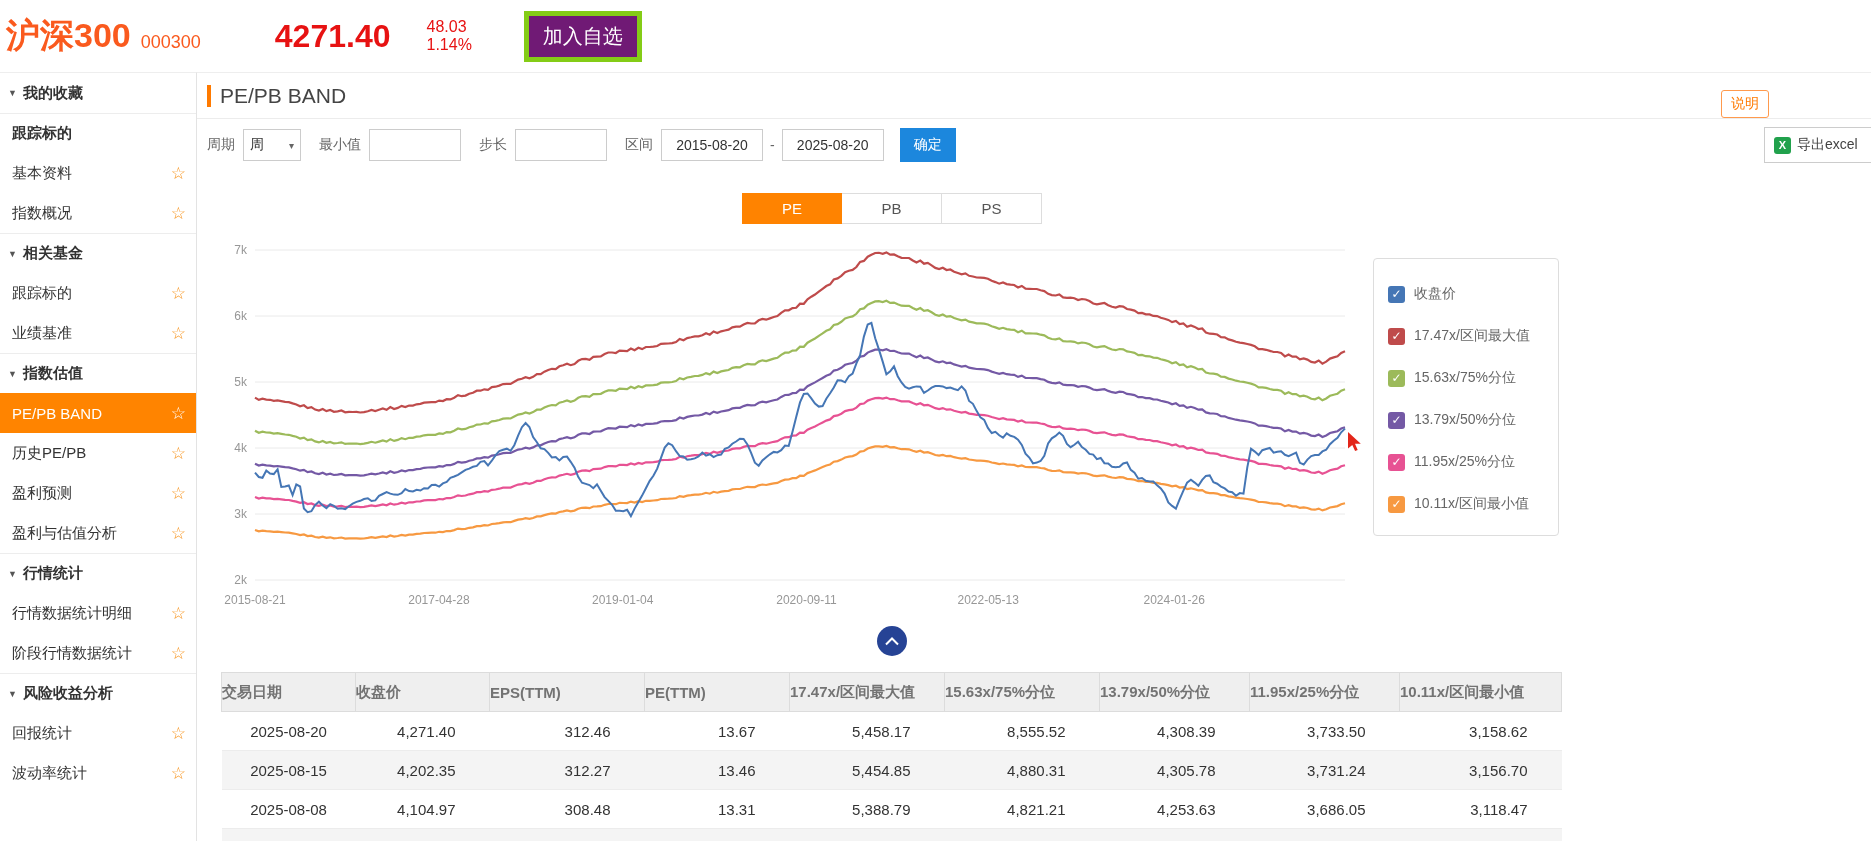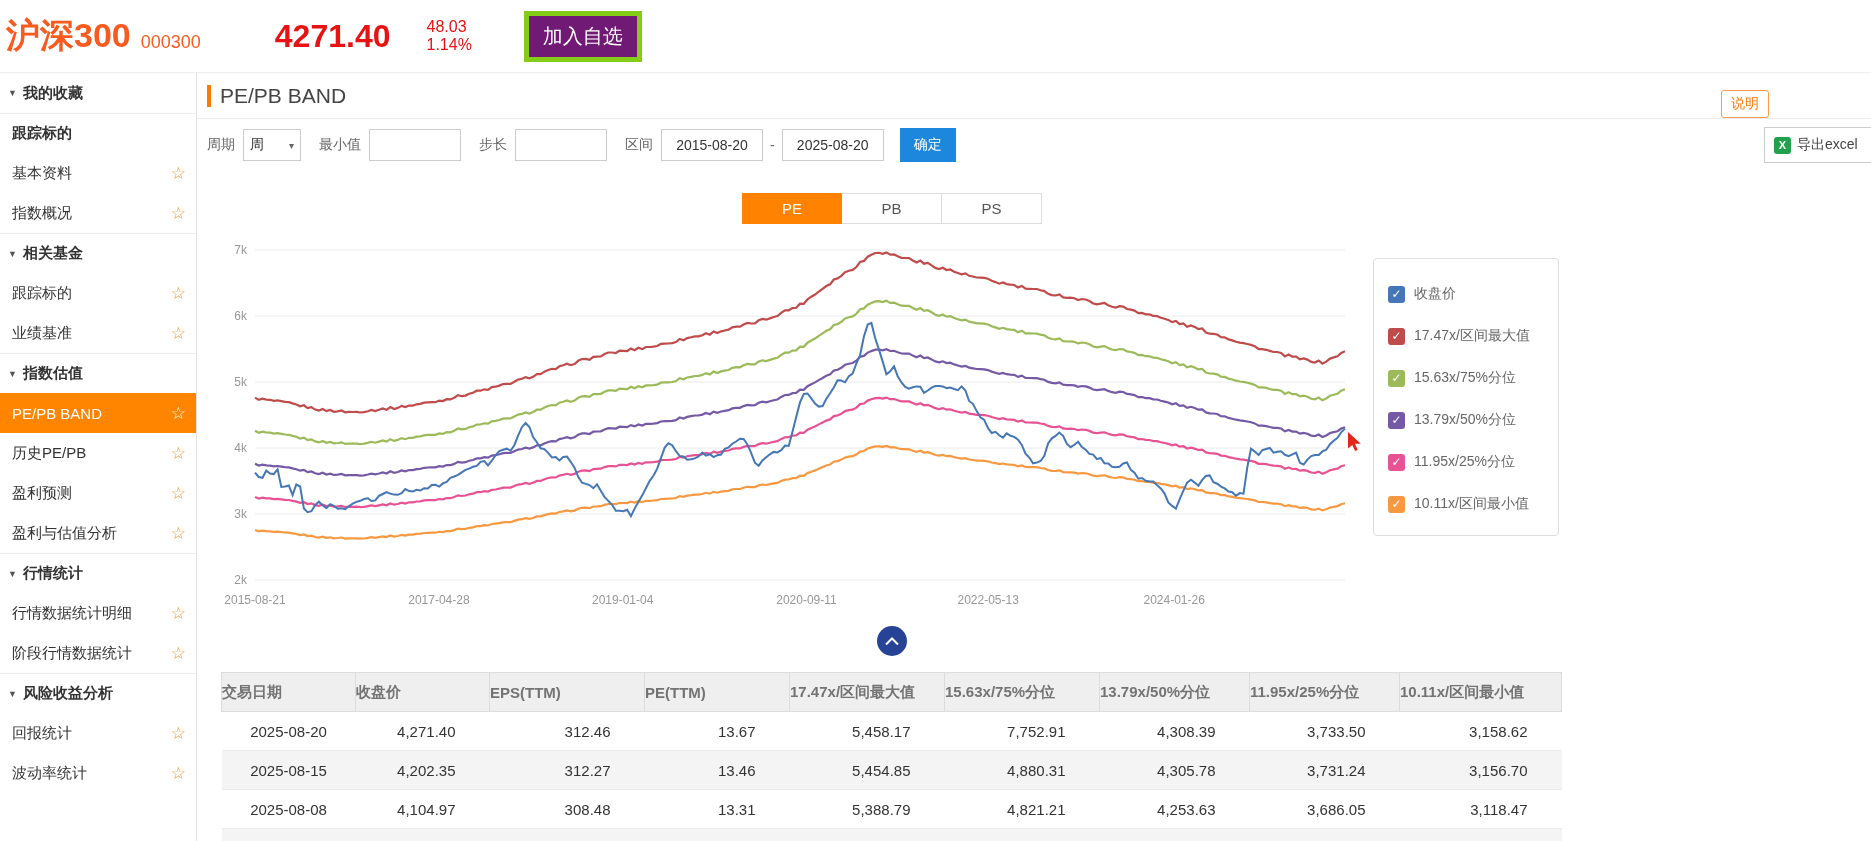--- a/index.html
+++ b/index.html
@@ -309,21 +309,21 @@
           <th>10.11x/区间最小值</th>
         </tr>
       </thead>
     <tbody id="table-body">
         <tr>
           <td class="c-date">2025-08-20</td>
           <td class="c-num">4,271.40</td>
           <td class="c-num">312.46</td>
           <td class="c-num">13.67</td>
           <td class="c-num">5,458.17</td>
-          <td class="c-num">7,752.91</td>
+          <td class="c-num">8,555.52</td>
           <td class="c-num">4,308.39</td>
           <td class="c-num">3,733.50</td>
           <td class="c-num">3,158.62</td>
         </tr>
         <tr>
           <td class="c-date">2025-08-15</td>
           <td class="c-num">4,202.35</td>
           <td class="c-num">312.27</td>
           <td class="c-num">13.46</td>
           <td class="c-num">5,454.85</td>

